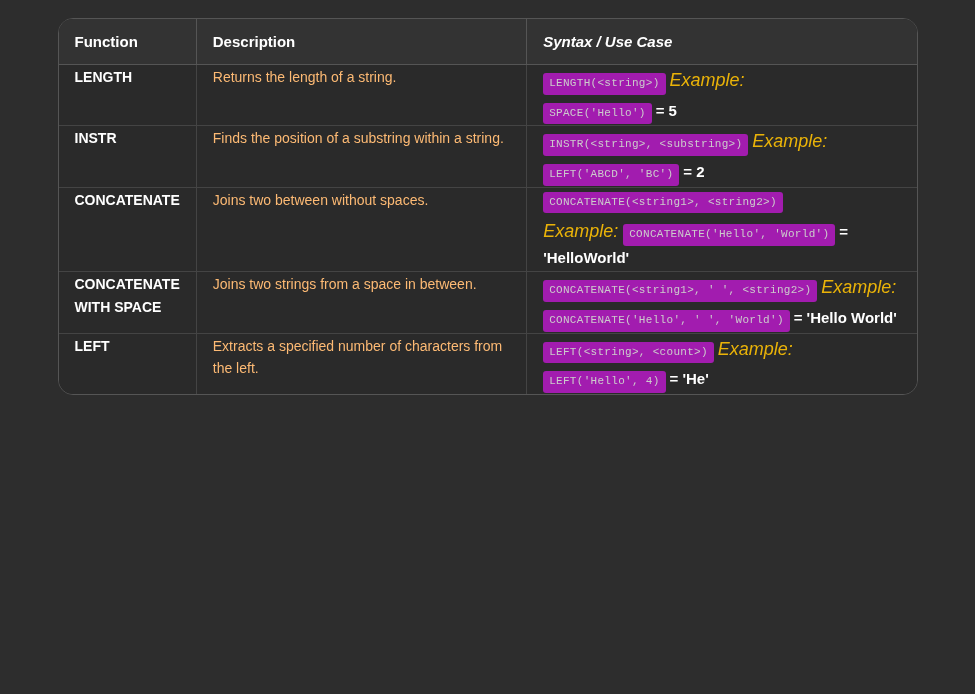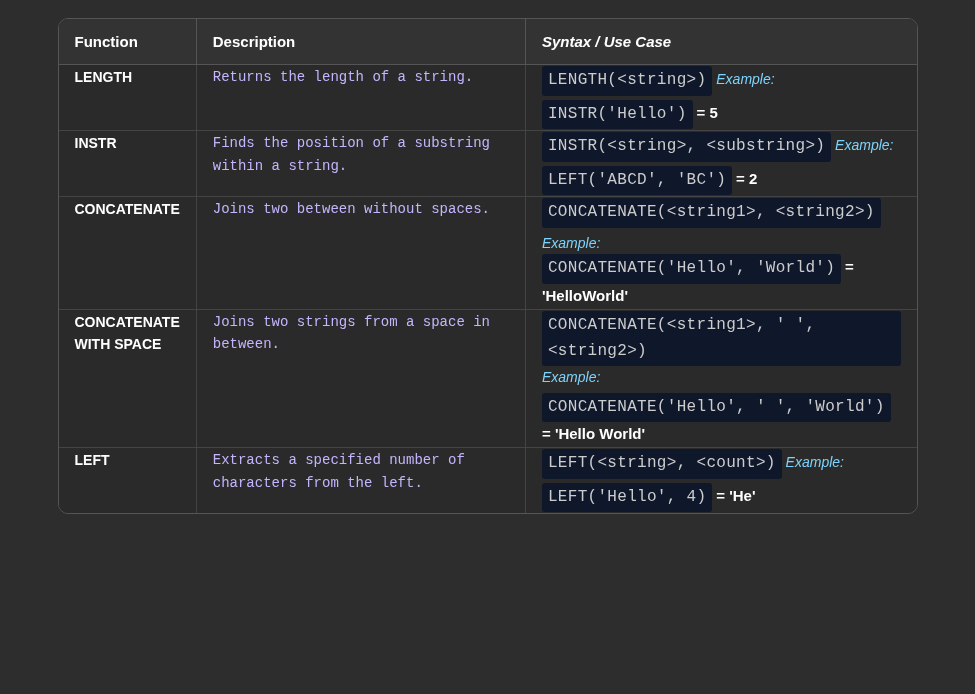--- a/index.html
+++ b/index.html
@@ -15,21 +15,21 @@
       justify-content: center;
       align-items: flex-start;
       padding: 10px;
       min-height: 694px;
       width: 975px;
     }
 
     .table-container {
       width: 860px;
       border: 1px solid #555;
-      border-radius: 10px;
+      border-radius: 15px;
       overflow: hidden;
       margin-top: 8px;
     }
 
     table {
       width: 100%;
       border-collapse: collapse;
       background-color: #2a2a2a;
     }
 
@@ -70,43 +70,42 @@
       border-bottom: none;
     }
 
     .func-name {
       font-weight: bold;
       color: #ffffff;
       font-size: 14px;
     }
 
     .desc-col {
-      color: #c4b5fd;
-      font-family: Liberation Mono, monospace;
+      color: #fdba74;
     }
 
     .syntax-col {
       color: #cccccc;
     }
 
     .code-inline {
       display: inline-block;
-      background-color: #0f172a;
+      background-color: #a21caf;
       color: #cccccc;
       font-family: 'Courier New', monospace;
-      font-size: 16px;
+      font-size: 11px;
       padding: 2px 6px;
       border-radius: 3px;
       letter-spacing: 0.3px;
     }
 
     .example-label {
       font-style: italic;
-      color: #7dd3fc;
-      font-size: 14px;
+      color: #eab308;
+      font-size: 18px;
     }
 
     .result-text {
       color: #ffffff;
       font-weight: bold;
       font-size: 15px;
     }
 
     .example-block {
       margin-top: 4px;
@@ -130,21 +129,21 @@
         <td>
           <span class="func-name">LENGTH</span>
         </td>
         <td class="desc-col">
           <span>Returns the length of a string.</span>
         </td>
         <td class="syntax-col">
           <span class="code-inline">LENGTH(&lt;string&gt;)</span>
           <span class="example-label"> Example:</span>
           <div class="example-block">
-            <span class="code-inline">INSTR('Hello')</span>
+            <span class="code-inline">SPACE('Hello')</span>
             <span class="result-text">= 5</span>
           </div>
         </td>
       </tr>
 
       <tr>
         <td>
           <span class="func-name">INSTR</span>
         </td>
         <td class="desc-col">

